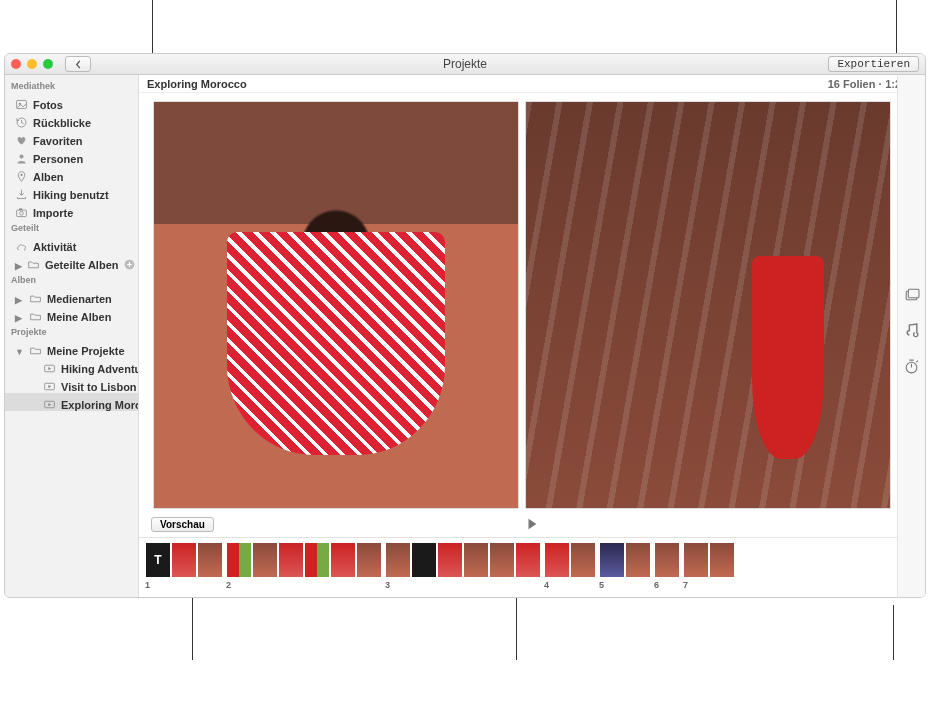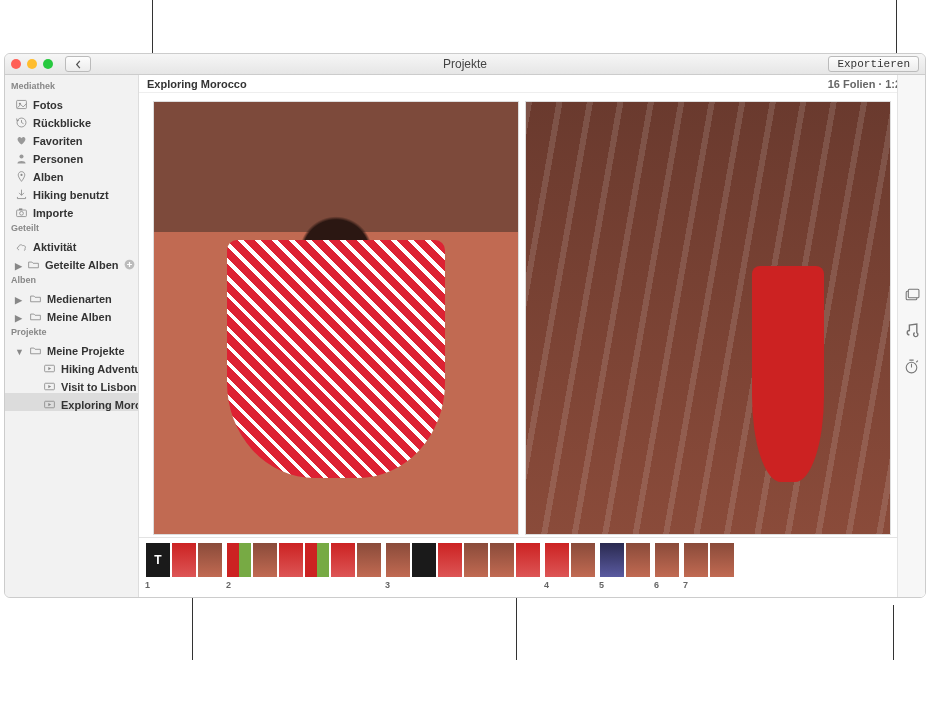--- a/index.html
+++ b/index.html
@@ -417,20 +417,34 @@
       <div class="content-header">
         <span>Exploring Morocco</span>
         <span class="right">16 Folien · 1:28m</span>
       </div>
 
       <div class="slide-area">
         <div class="slide-img photo1"></div>
         <div class="slide-img photo2"></div>
       </div>
 
+      <div class="below-slide">
+        <div class="preview-btn">Vorschau</div>
+        <div class="play-btn">
+          <svg width="14" height="14" viewBox="0 0 16 16">
+              <path d="M4 2 L13 8 L4 14 Z" fill="#777"></path>
+            </svg>
+        </div>
+        <div class="share-ic">
+          <svg width="15" height="15" viewBox="0 0 16 16">
+              <path d="M8 1 L11 4 M8 1 L5 4 M8 1 V9" stroke="#1074e7" fill="none" stroke-width="1.5"></path>
+              <path d="M3 7 V14 H13 V7" stroke="#1074e7" fill="none" stroke-width="1.5"></path>
+            </svg>
+        </div>
+      </div>
 
       <div class="filmstrip">
         <div class="strip-group">
           <div class="strip-row">
             <div class="thumb t-dark">
                 <span>T</span>
               </div>
             <div class="thumb t-red"></div>
             <div class="thumb"></div>
           </div>

